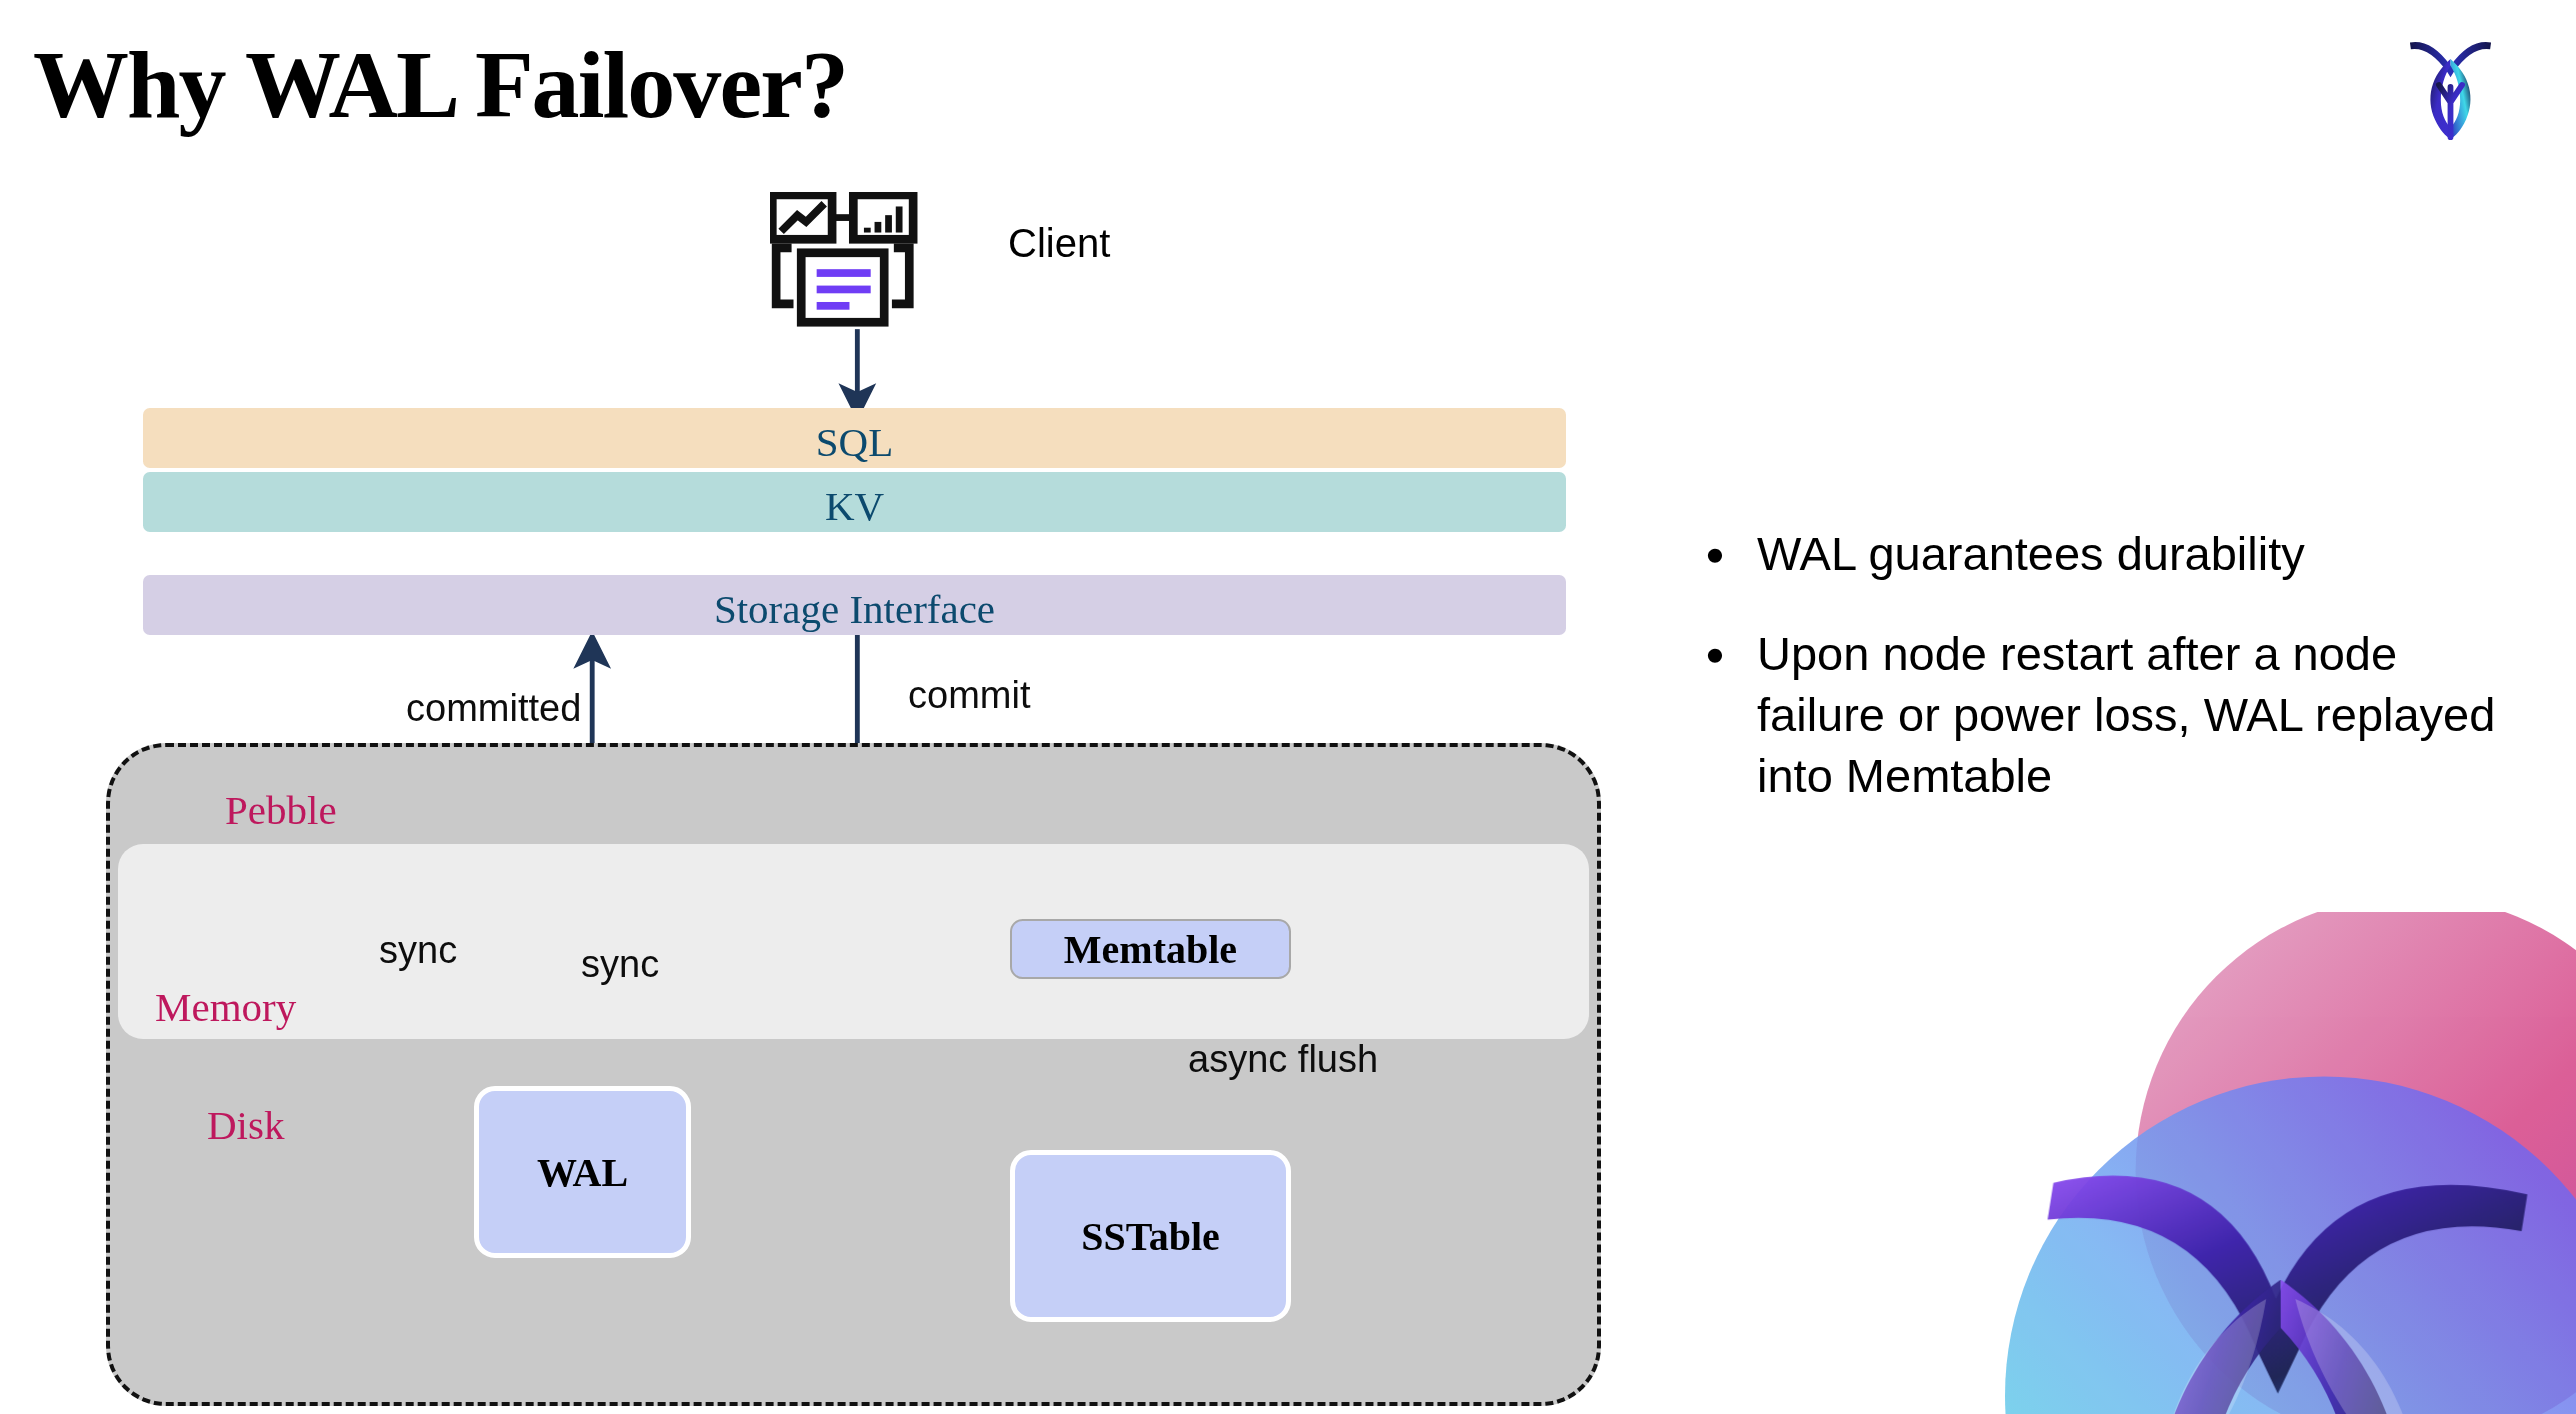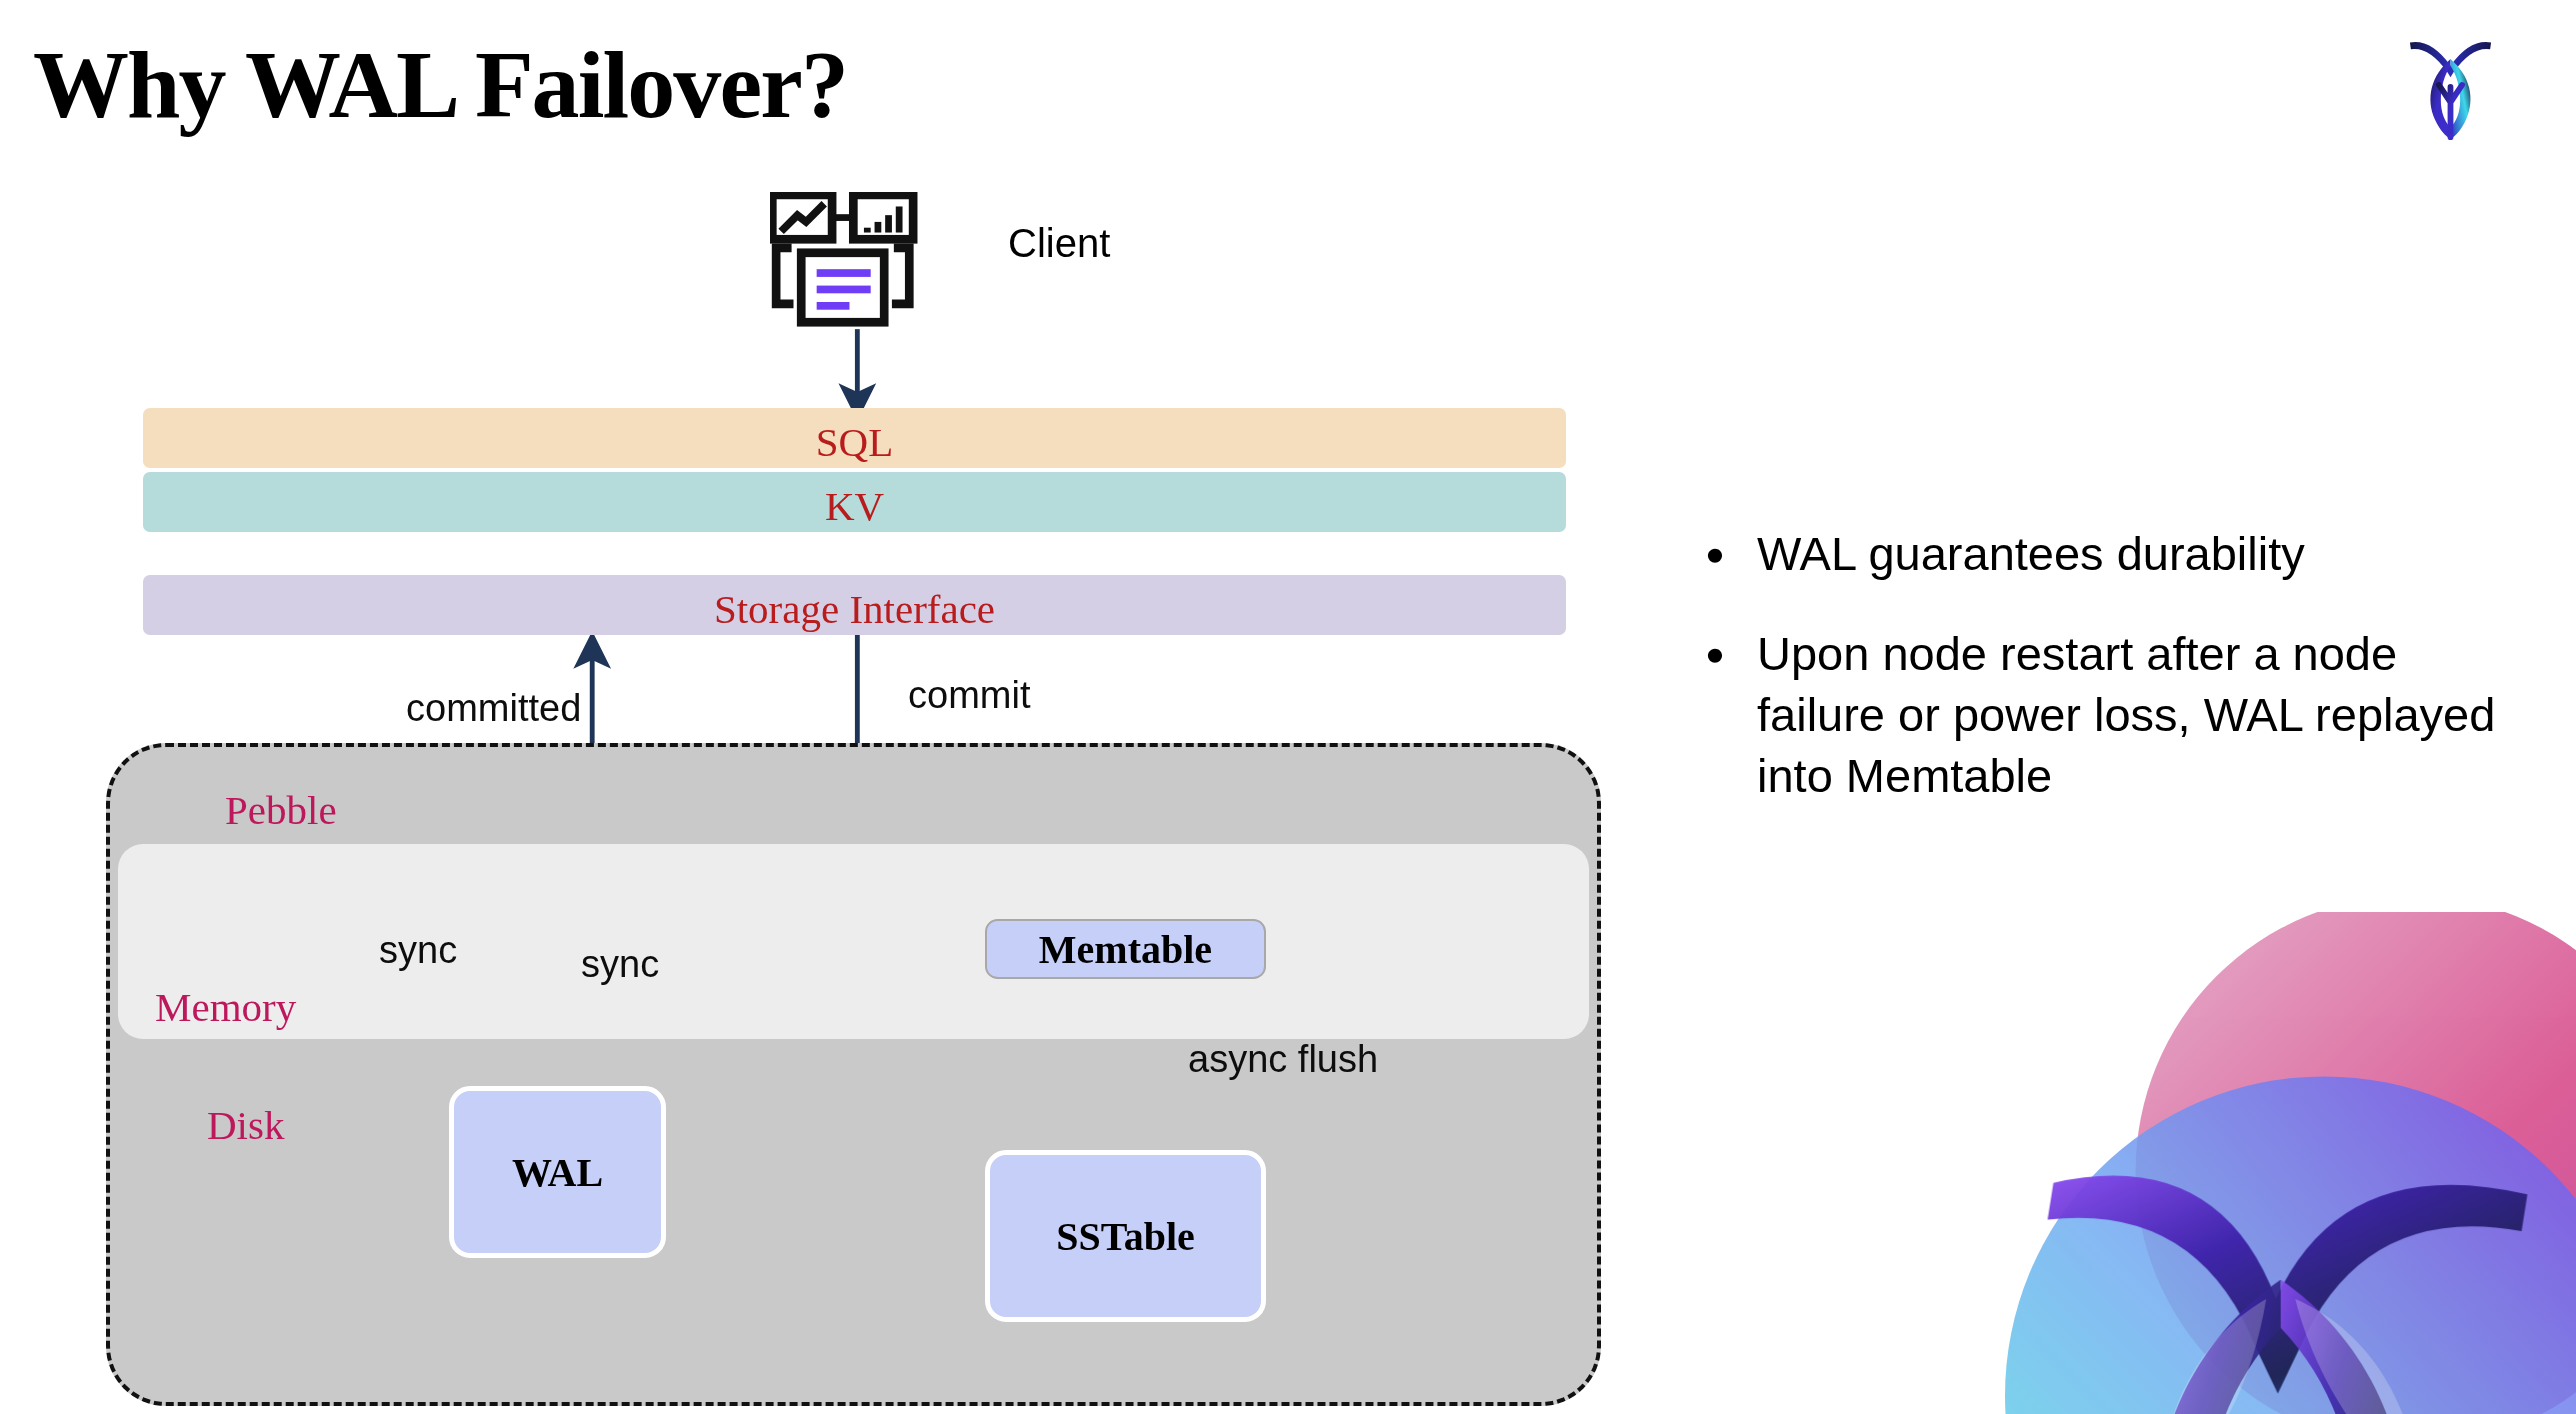--- a/index.html
+++ b/index.html
@@ -85,21 +85,21 @@
     width: 1423px;
     height: 60px;
     border-radius: 6.8px;
     display: flex;
     align-items: center;
     justify-content: center;
   }
   .layer-bar .layer-text {
     font-family: "Liberation Serif", serif;
     font-size: 41px;
-    color: #b91c1c;
+    color: #0c4a6e;
     white-space: nowrap;
     margin-top: 8px;
   }
   #layer-sql { top: 408px; background: #F5DEBE; }
   #layer-kv  { top: 472px; background: #B5DCDB; }
   #layer-storage { top: 575px; background: #D5CFE5; }
 
   
   .edge-label {
     position: absolute;
@@ -146,20 +146,21 @@
   #label-memory { left: 155px; top: 983px; }
   #label-disk   { left: 207px; top: 1101px; }
 
   
   .node-box {
     position: absolute;
     background: #C5CFF7;
     display: flex;
     align-items: center;
     justify-content: center;
+    margin-left: 25px;
   }
   .node-box .node-text {
     font-family: "Liberation Serif", serif;
     font-weight: 700;
     font-size: 40px;
     color: #000000;
     white-space: nowrap;
   }
   #node-memtable {
     left: 985px;

